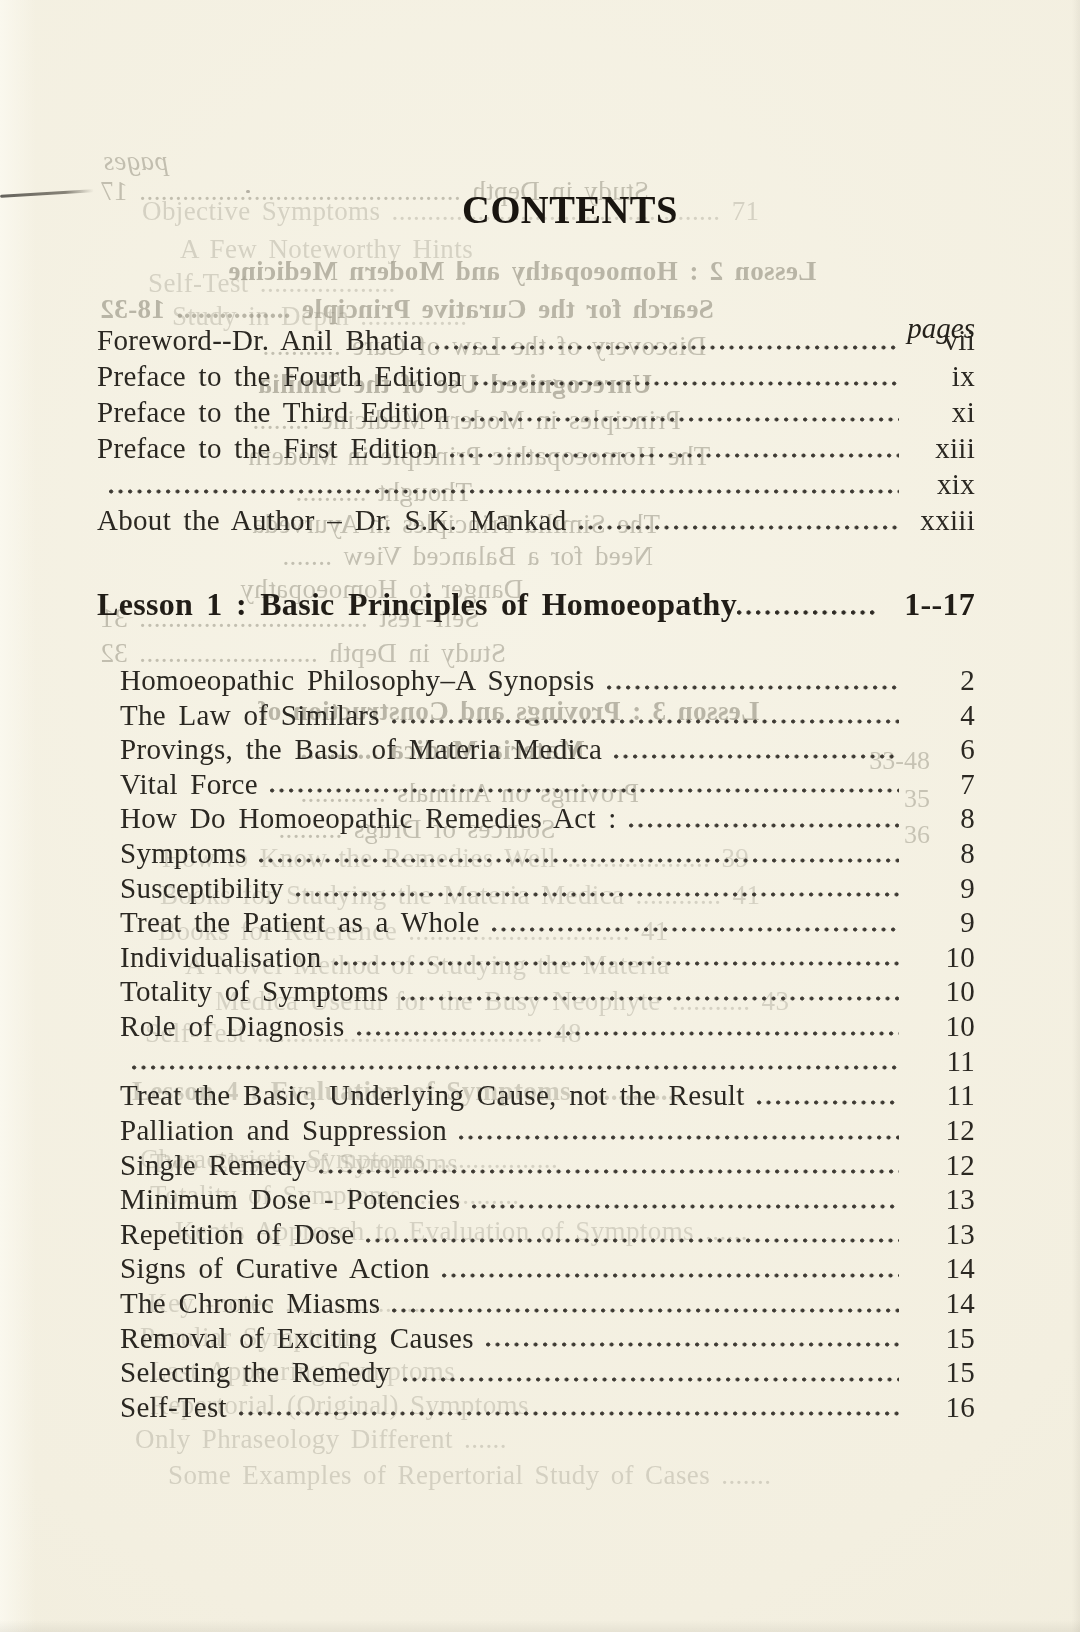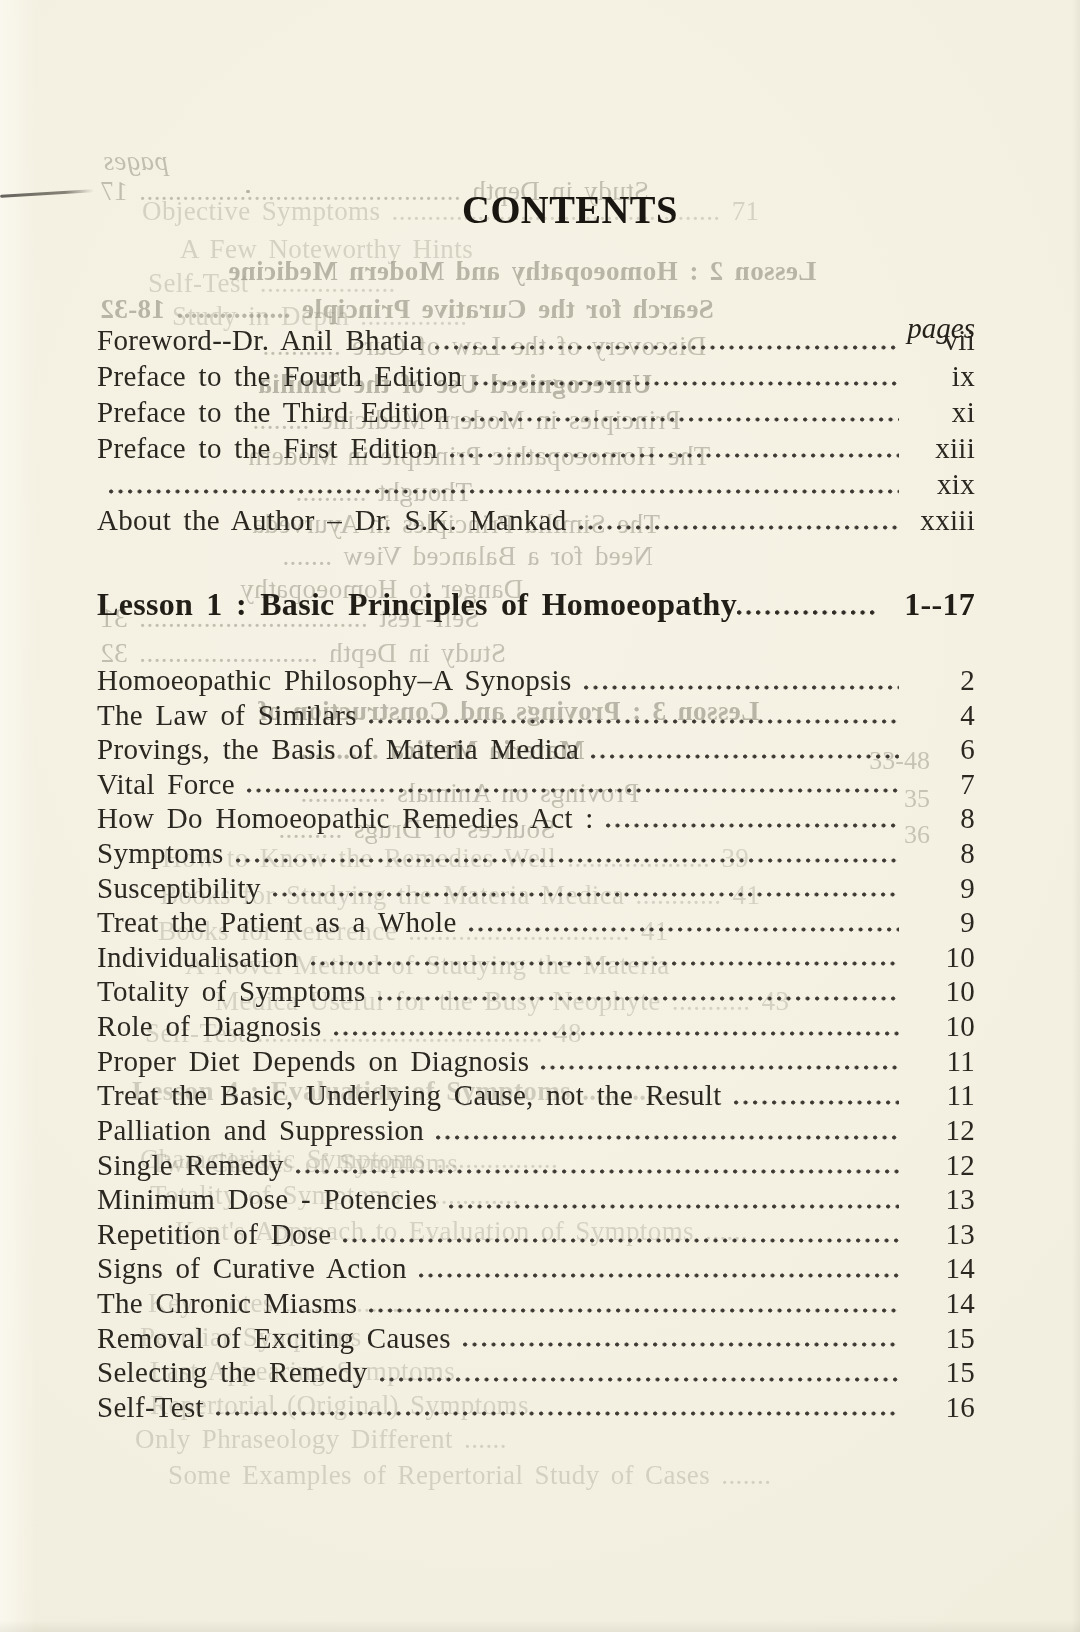--- a/index.html
+++ b/index.html
@@ -39,21 +39,21 @@
     font-size:41px;font-weight:bold;letter-spacing:.5px;color:#191510;
     transform:scaleX(.94);line-height:1.1;}
   .pages-label{position:absolute;top:313px;left:97px;width:878px;text-align:right;
     font-style:italic;font-size:29px;line-height:30px;color:#24211b;}
 
   .list{position:absolute;left:97px;width:878px;}
   .front-matter{top:322px;}
   .sections{top:663px;}
   .row{display:flex;align-items:flex-start;height:36px;font-size:29px;
     letter-spacing:.3px;word-spacing:5px;line-height:36px;}
-  .sections .row{height:34.62px;line-height:34.62px;}
+  .sections .row{height:34.62px;line-height:34.62px;margin-left:23px;}
   .row .t{flex:none;}
   .row .leader{flex:1 1 auto;align-self:flex-end;height:5px;margin:0 2px 8px 12px;
     background-image:radial-gradient(circle at 2.2px 2.5px, #2e2a24 1.8px, transparent 2.3px);
     background-size:9.5px 5px;background-repeat:repeat-x;opacity:.92;}
   .row .p{flex:none;width:74px;text-align:right;}
 
   .lesson-row{position:absolute;top:584px;left:97px;width:878px;height:40px;
     display:flex;align-items:baseline;font-size:32px;font-weight:bold;
     letter-spacing:.3px;word-spacing:5px;line-height:40px;color:#211d17;}
   .lesson-row .leader{flex:1 1 auto;align-self:flex-end;height:5px;margin:0 6px 9px 16px;
@@ -271,21 +271,20 @@
           <span class="p">10</span>
         </div>
 
         <div class="row">
           <span class="t">Role of Diagnosis</span>
           <span class="leader"></span>
           <span class="p">10</span>
         </div>
 
         <div class="row">
-          <span class="t">Proper Diet Depends on Diagnosis</span>
           <span class="leader"></span>
           <span class="p">11</span>
         </div>
 
         <div class="row">
           <span class="t">Treat the Basic, Underlying Cause, not the Result</span>
           <span class="leader"></span>
           <span class="p">11</span>
         </div>
 

